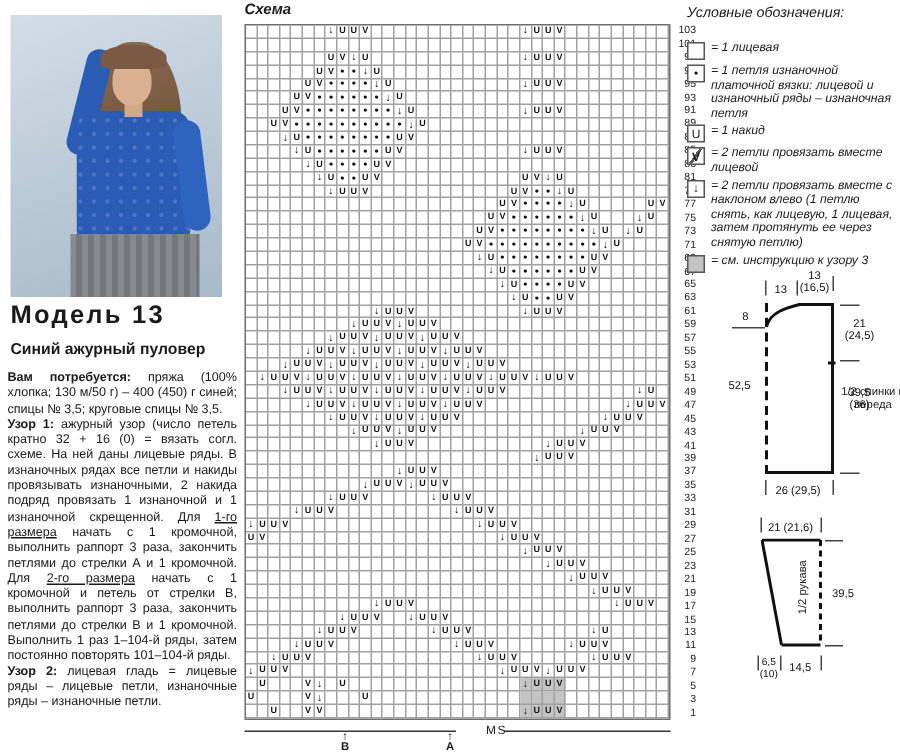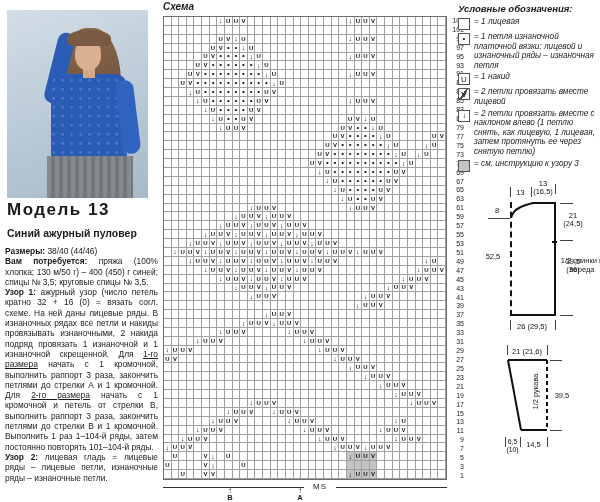--- a/index.html
+++ b/index.html
@@ -44,28 +44,28 @@
   .cell.sym-o{font-size:8px;}
   .cell.sym-U{font-weight:600;font-size:6px;}
   .cell.sym-A{font-weight:700;font-size:6px;}
   .cell.sym-L{font-weight:700;font-size:7px;}
   .cell.gray{background:#c4c4c4;}
   #row-numbers{position:absolute;left:449px;top:16px;width:15px;height:464px;display:flex;
         flex-direction:column;}
   #row-numbers div{flex:1;font-size:7px;line-height:1;text-align:right;display:flex;
         align-items:center;justify-content:flex-end;color:#222;}
   .msline{position:absolute;top:487px;height:1px;background:#333;}
-  #ms-label{position:absolute;left:306px;top:482px;width:28px;text-align:center;font-size:8px;
+  #ms-label{position:absolute;left:317px;top:482px;width:28px;text-align:center;font-size:8px;
         letter-spacing:1px;color:#222;}
   .arrow-marker{position:absolute;top:488px;width:14px;text-align:center;}
   .arrow-marker .up{font-size:8px;font-weight:bold;line-height:6px;display:block;}
   .arrow-marker .lbl{font-size:7.5px;font-weight:bold;line-height:8px;display:block;}
   
   #legend{position:absolute;left:458px;top:3px;width:141px;}
-  #legend-title{font-size:9.5px;font-weight:bold;font-style:italic;margin-bottom:3px;}
+  #legend-title{font-size:9.5px;font-weight:normal;font-style:italic;margin-bottom:13px;}
   .leg-item{display:flex;gap:4px;margin-bottom:2px;font-size:8.2px;font-style:italic;line-height:9.6px;}
   .leg-box{width:10px;height:10px;border:1px solid #555;flex-shrink:0;display:flex;align-items:center;
         justify-content:center;font-size:8px;font-style:normal;margin-top:1px;background:#fff;}
   .leg-box.k2tog{background-image:linear-gradient(125deg,transparent 42%,#555 42%,#555 56%,transparent 56%);
         font-weight:bold;}
   .leg-box.skpo{font-weight:bold;}
   .leg-box.grayfill{background:#c4c4c4;}
   
   .schem{position:absolute;font-size:7.5px;}
   #schem-body{left:460px;top:176px;width:140px;height:162px;}
@@ -95,21 +95,20 @@
     <div class="arm-right"></div>
     <div class="neck"></div>
     <div class="face"></div>
     <div class="hair-front"></div>
     <div class="skirt"></div>
   </div>
 
   <div id="model-title">Модель 13</div>
   <div id="model-subtitle">Синий ажурный пуловер</div>
   <div id="left-text">
-      <div class="para"><span class="b">Размеры:</span><span> 38/40 (44/46)</span></div>
       <div class="para"><span class="b">Вам потребуется:</span><span> пряжа (100% хлопка; 130 м/50 г) – 400 (450) г синей; спицы № 3,5; круговые спицы № 3,5.</span></div>
       <div class="para"><span class="b">Узор 1:</span><span> ажурный узор (число петель кратно 32 + 16 (0) = вязать согл. схеме. На ней даны лицевые ряды. В изнаночных рядах все петли и накиды провязывать изнаночными, 2 накида подряд провязать 1 изнаночной и 1 изнаночной скрещенной. Для </span><span class="u">1-го размера</span><span> начать с 1 кромочной, выполнить раппорт 3 раза, закончить петлями до стрелки А и 1 кромочной. Для </span><span class="u">2-го размера</span><span> начать с 1 кромочной и петель от стрелки В, выполнить раппорт 3 раза, закончить петлями до стрелки В и 1 кромочной. Выполнить 1 раз 1–104-й ряды, затем постоянно повторять 101–104-й ряды.</span></div>
       <div class="para"><span class="b">Узор 2:</span><span> лицевая гладь = лицевые ряды – лицевые петли, изнаночные ряды – изнаночные петли.</span></div>
     </div>
 
   <div id="chart-title">Схема</div>
   <div id="grid">
       <div class="cell sym-none"></div>
       <div class="cell sym-none"></div>
       <div class="cell sym-none"></div>

